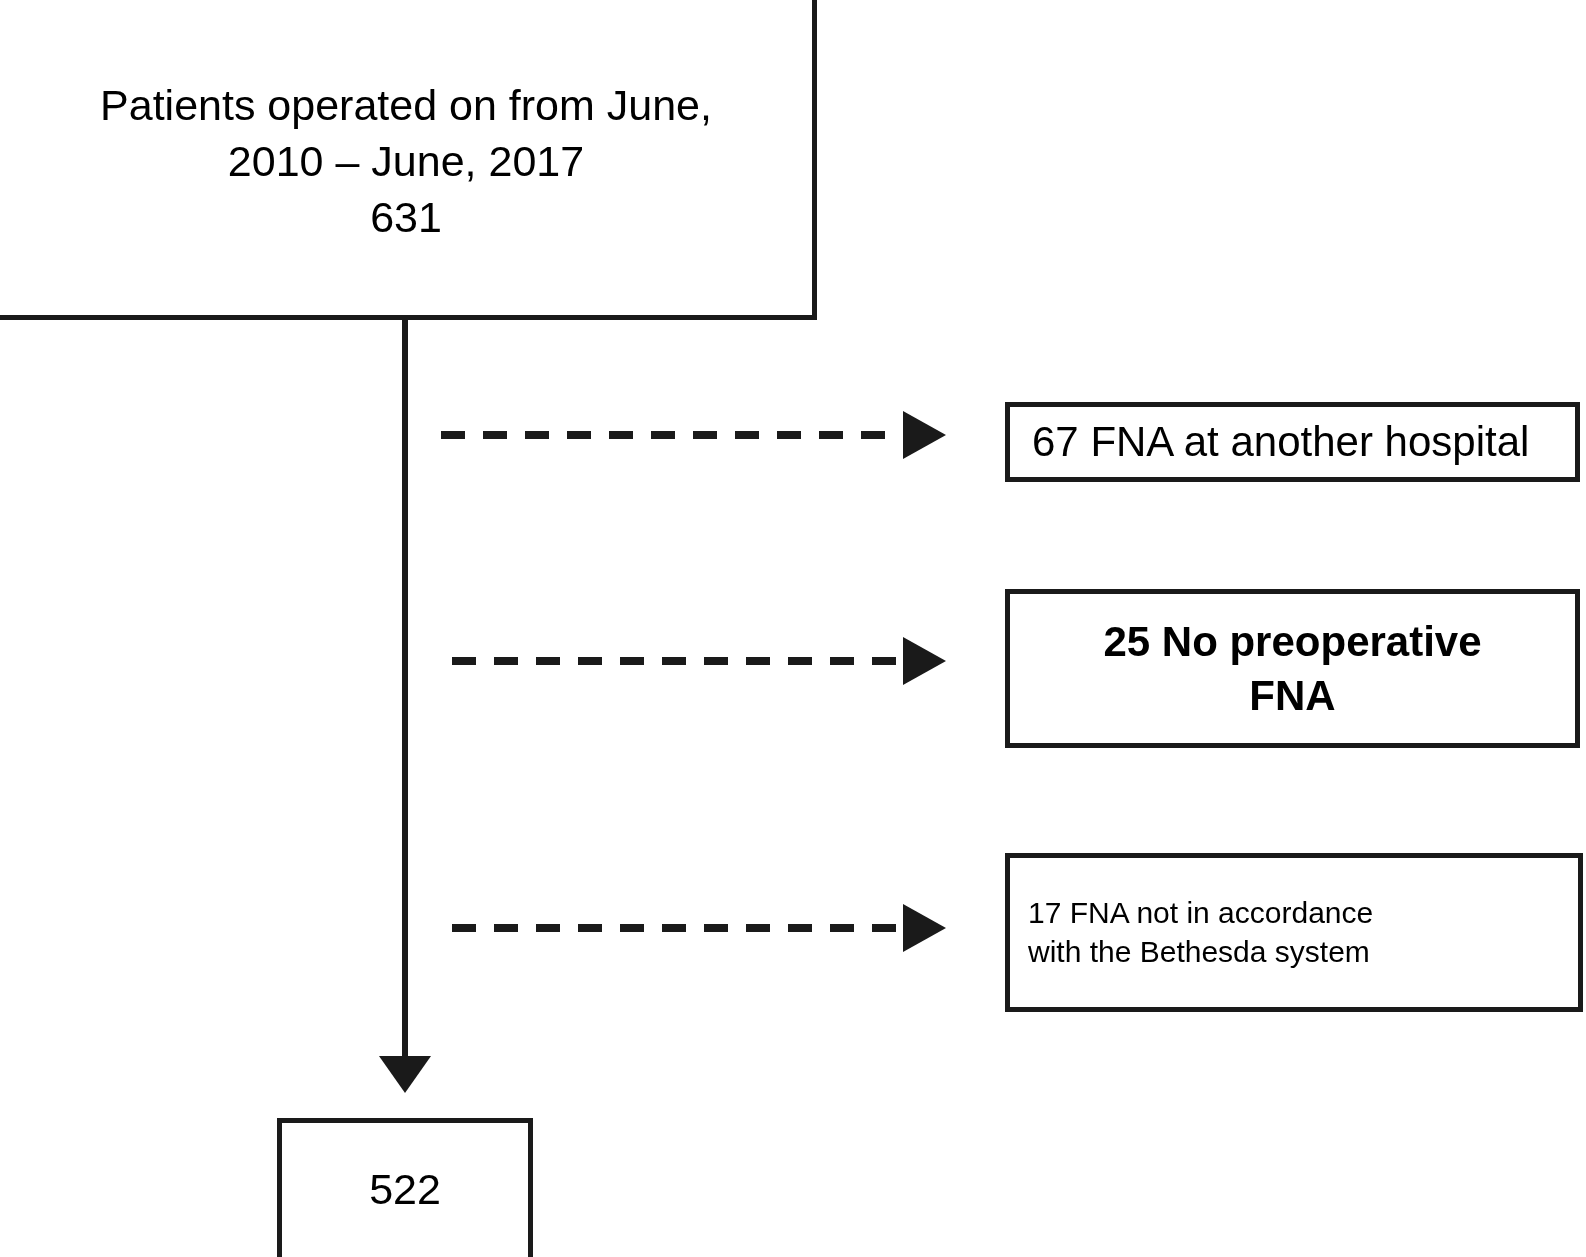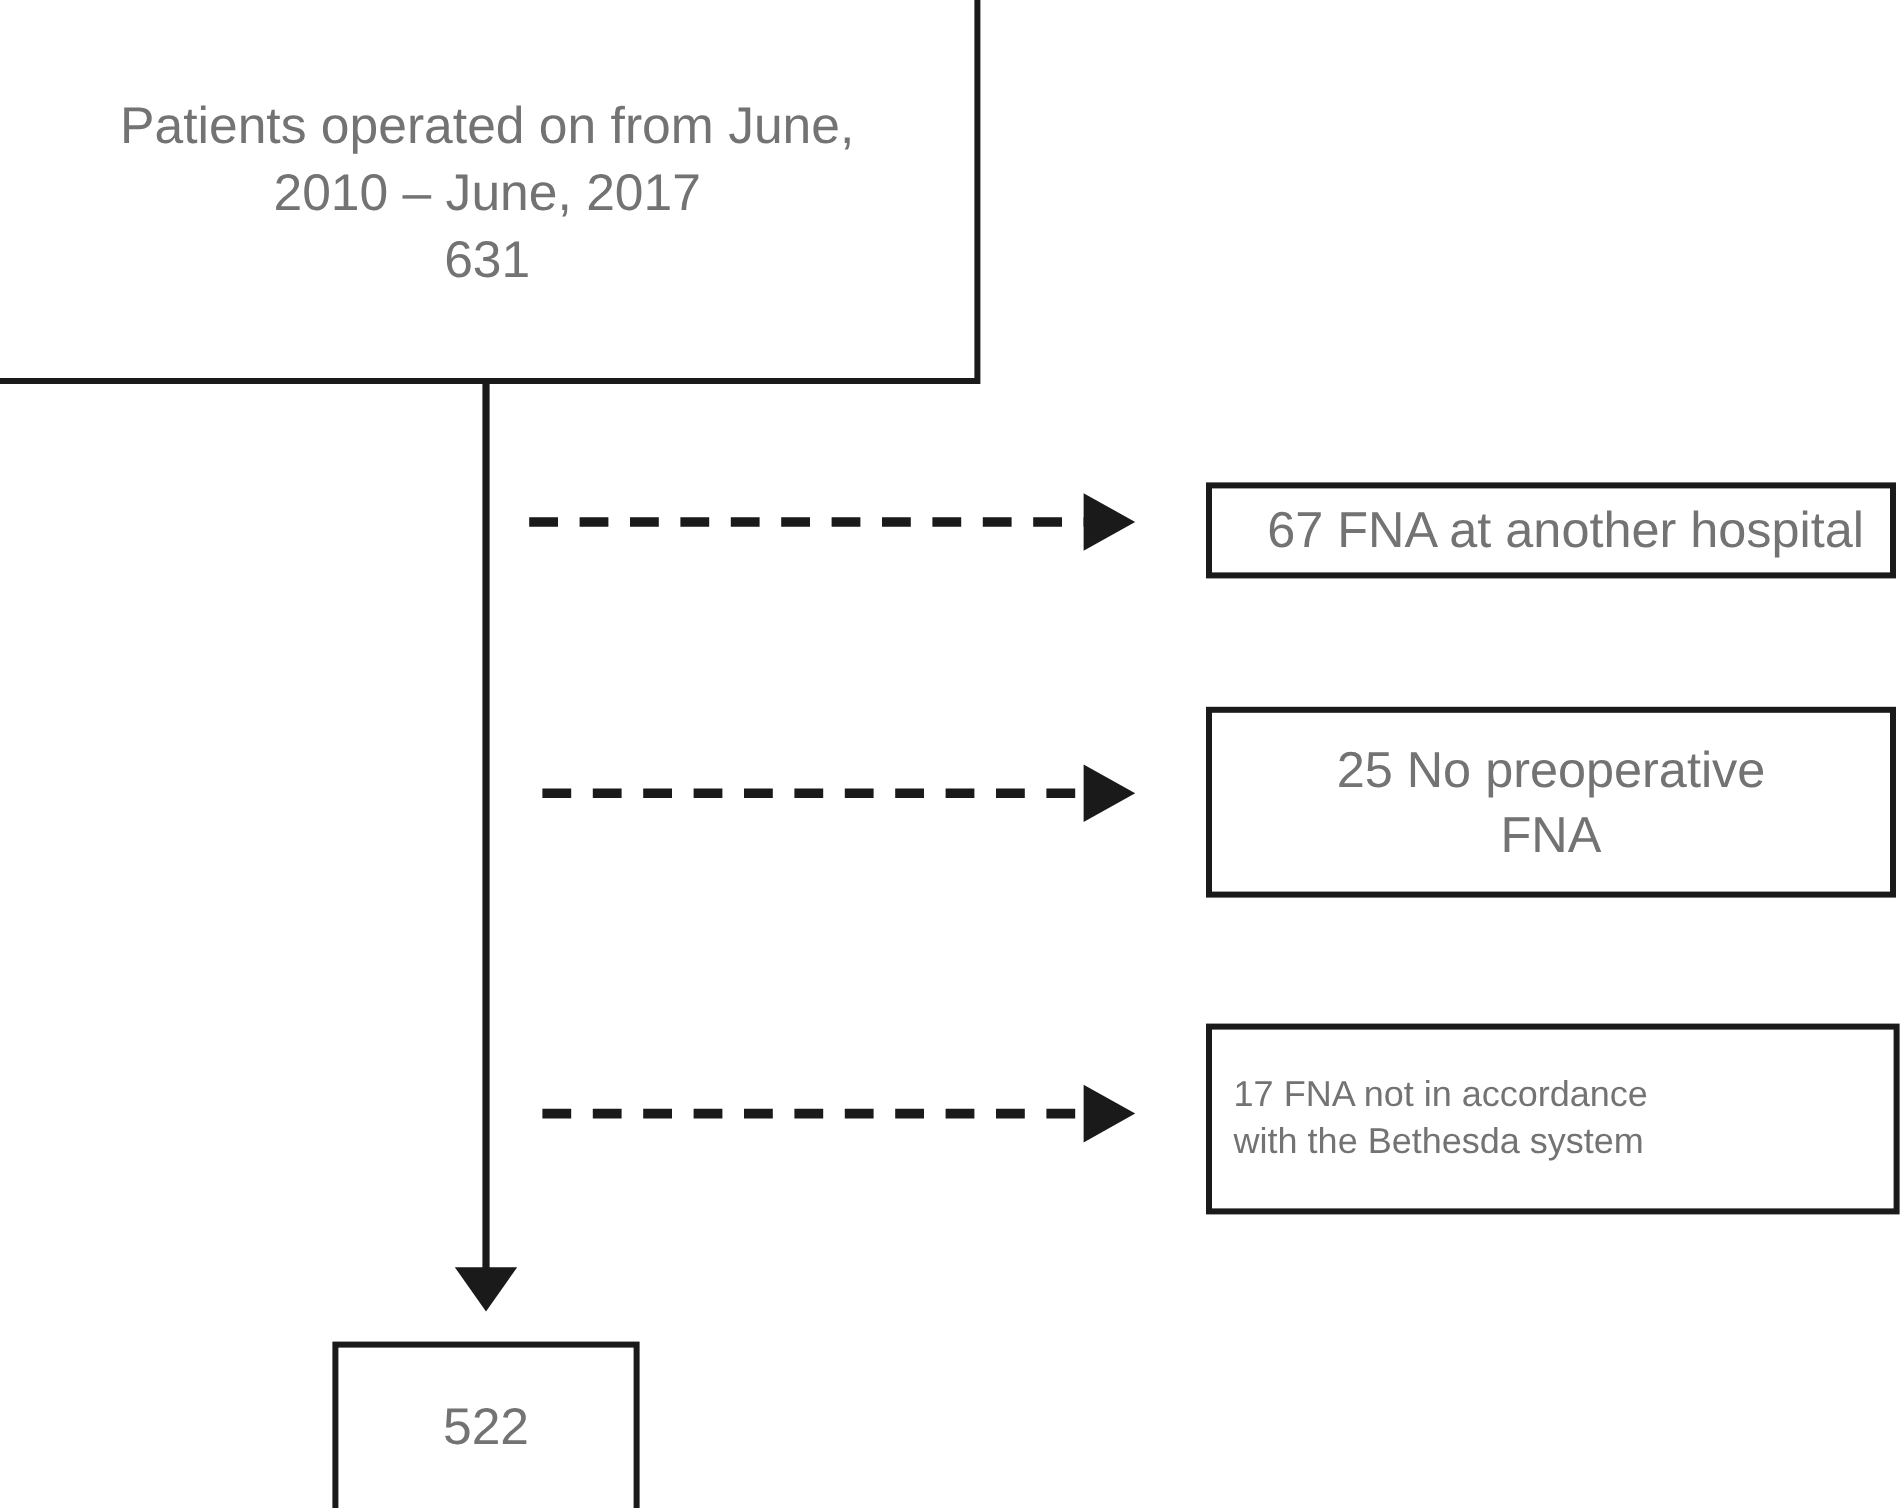--- a/index.html
+++ b/index.html
@@ -21,21 +21,21 @@
     box-sizing: border-box;
     border: 5px solid #1a1a1a;
     background: #ffffff;
     display: flex;
     align-items: center;
     justify-content: center;
   }
   .box-text {
     font-size: 42px;
     line-height: 1.28;
-    color: #737373;
+    color: #000000;
     white-space: pre-line;
     padding: 0 10px;
   }
   .text-center { text-align: center; }
   .text-left   { text-align: left; }
 
   
   #box-source {
     left: -5px;
     top: -5px;
@@ -49,29 +49,29 @@
     font-size: 43px;
     line-height: 1.30;
   }
 
   
   #box-excl-0 {
     left: 1005px;
     top: 402px;
     width: 575px;
     height: 80px;
-    padding-left: 24px;
   }
   #box-excl-0 .box-text { font-size: 42px; padding-left: 22px; width: 100%; }
 
   #box-excl-1 {
     left: 1005px;
     top: 589px;
     width: 575px;
     height: 159px;
+    font-weight: bold;
   }
   #box-excl-1 .box-text { font-size: 42px; }
 
   #box-excl-2 {
     left: 1005px;
     top: 853px;
     width: 578px;
     height: 159px;
   }
   #box-excl-2 .box-text { font-size: 30px; padding-left: 18px; width: 100%; }

